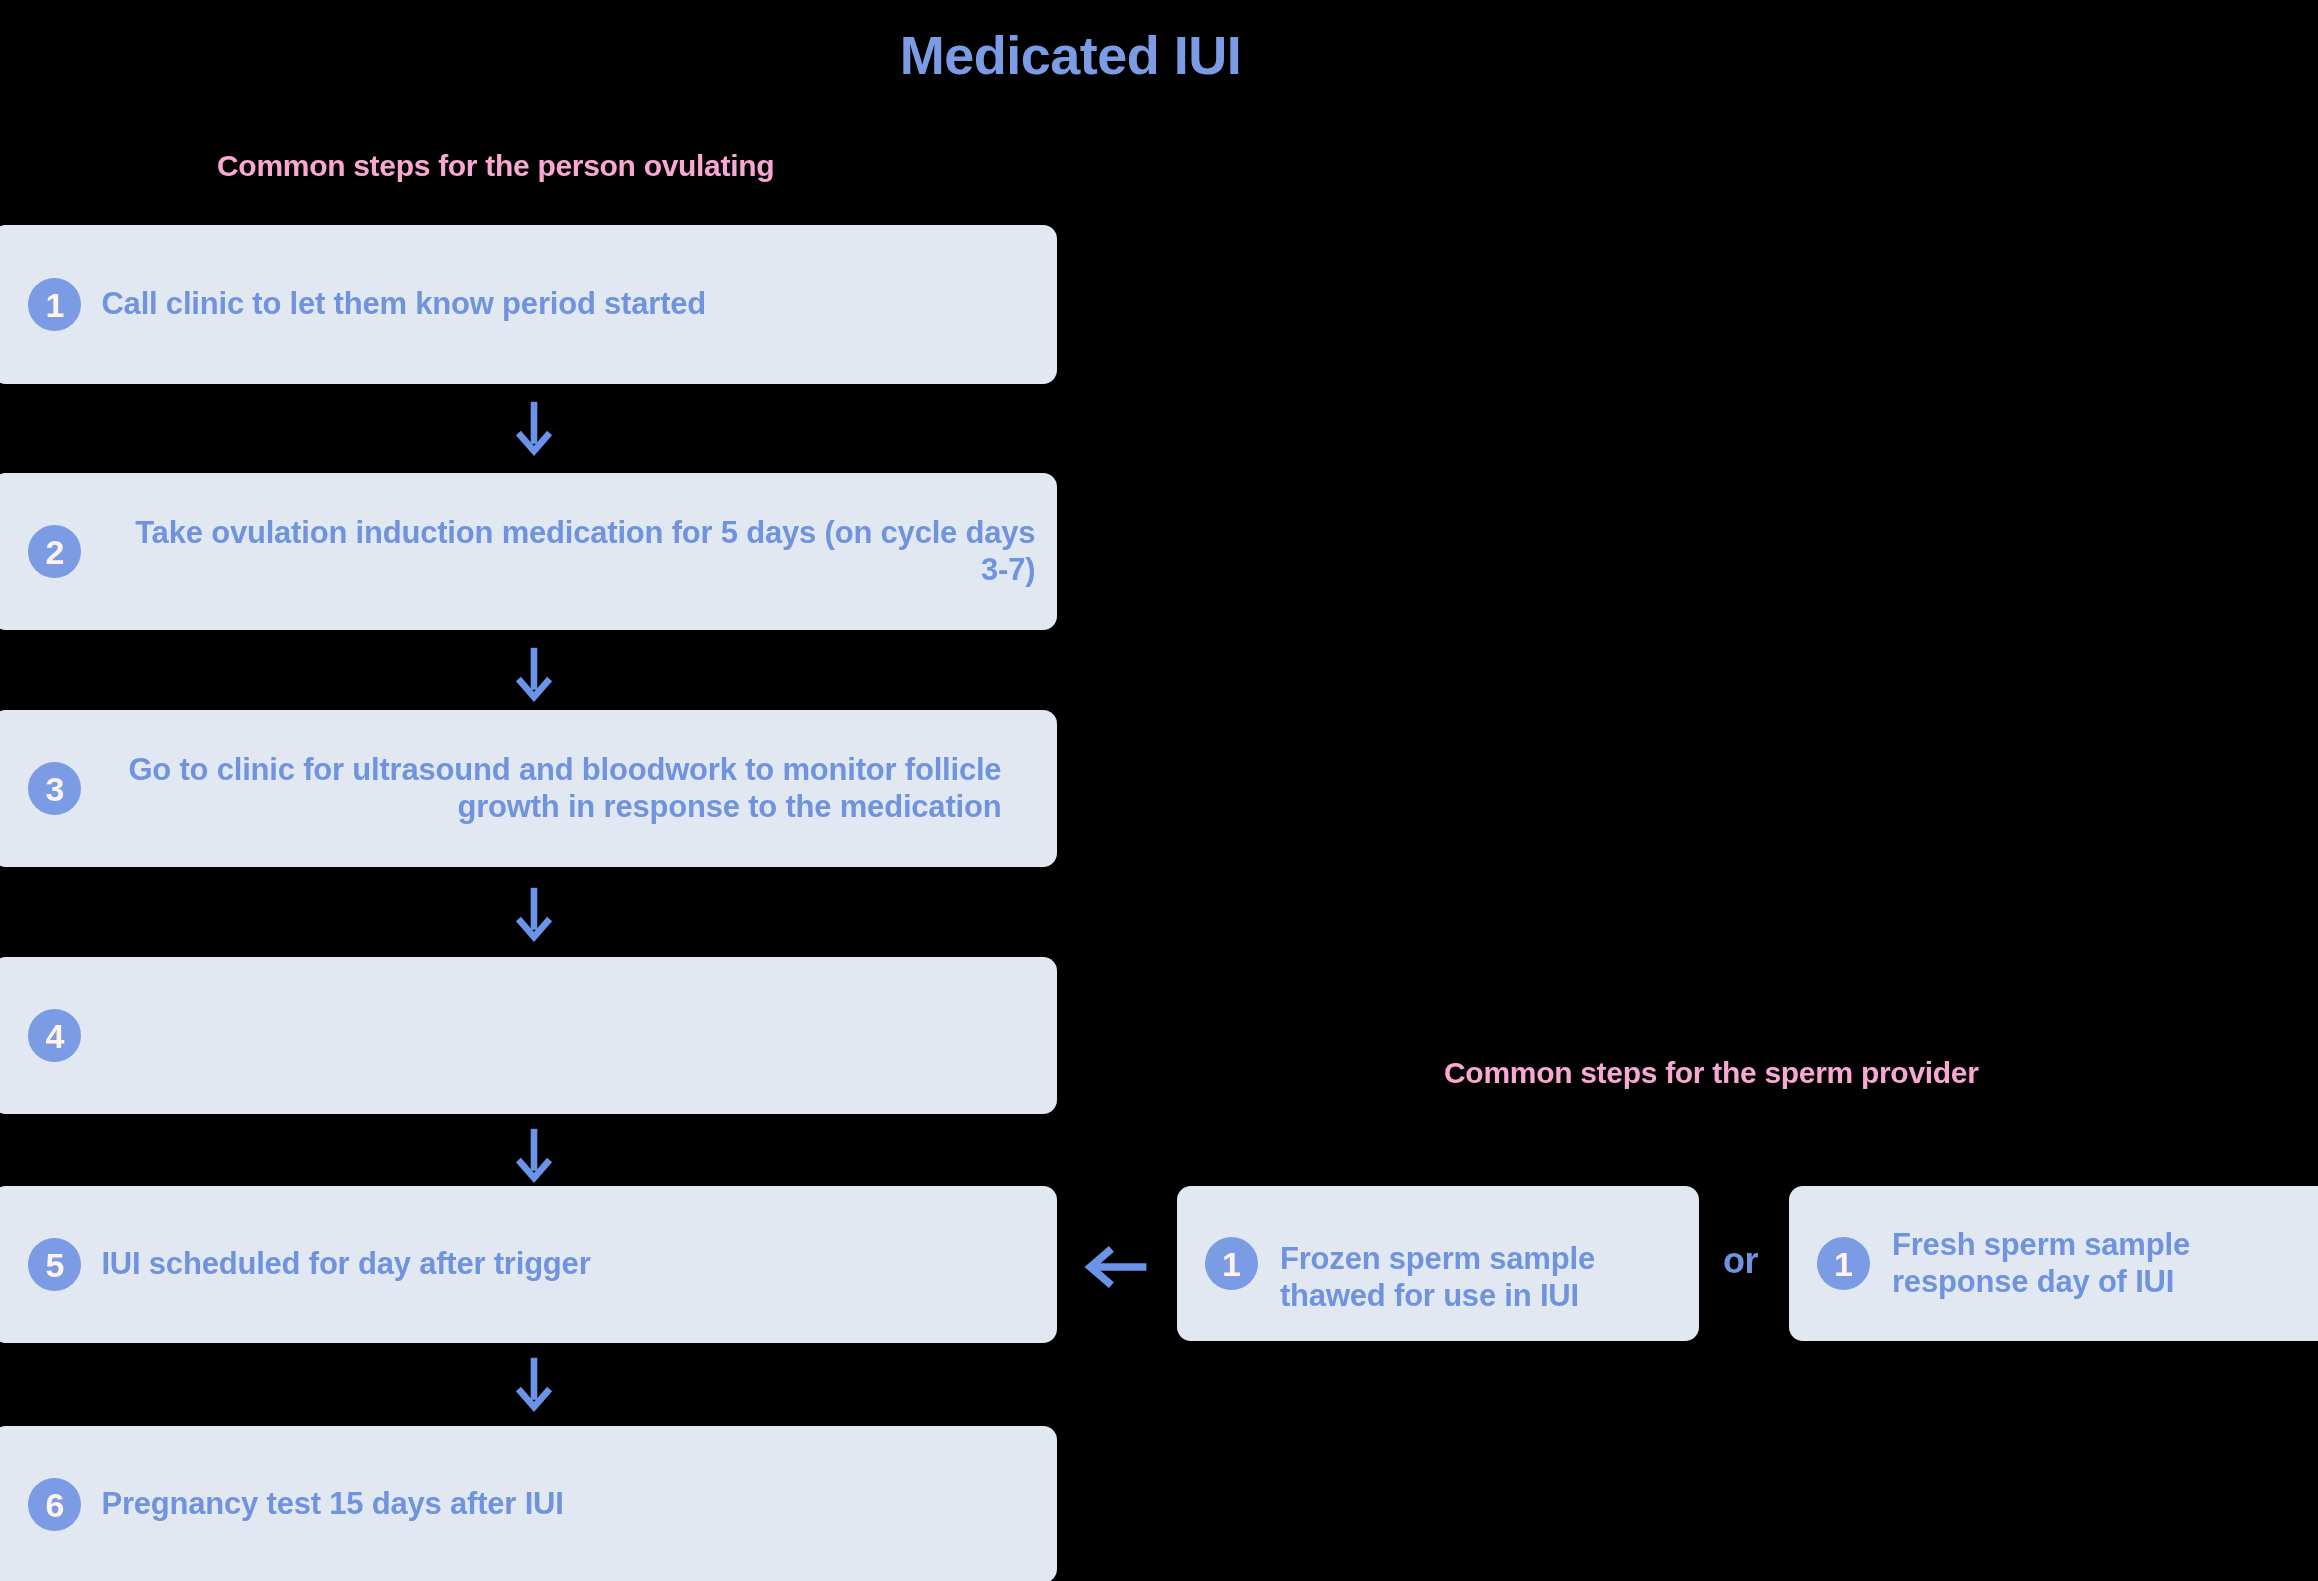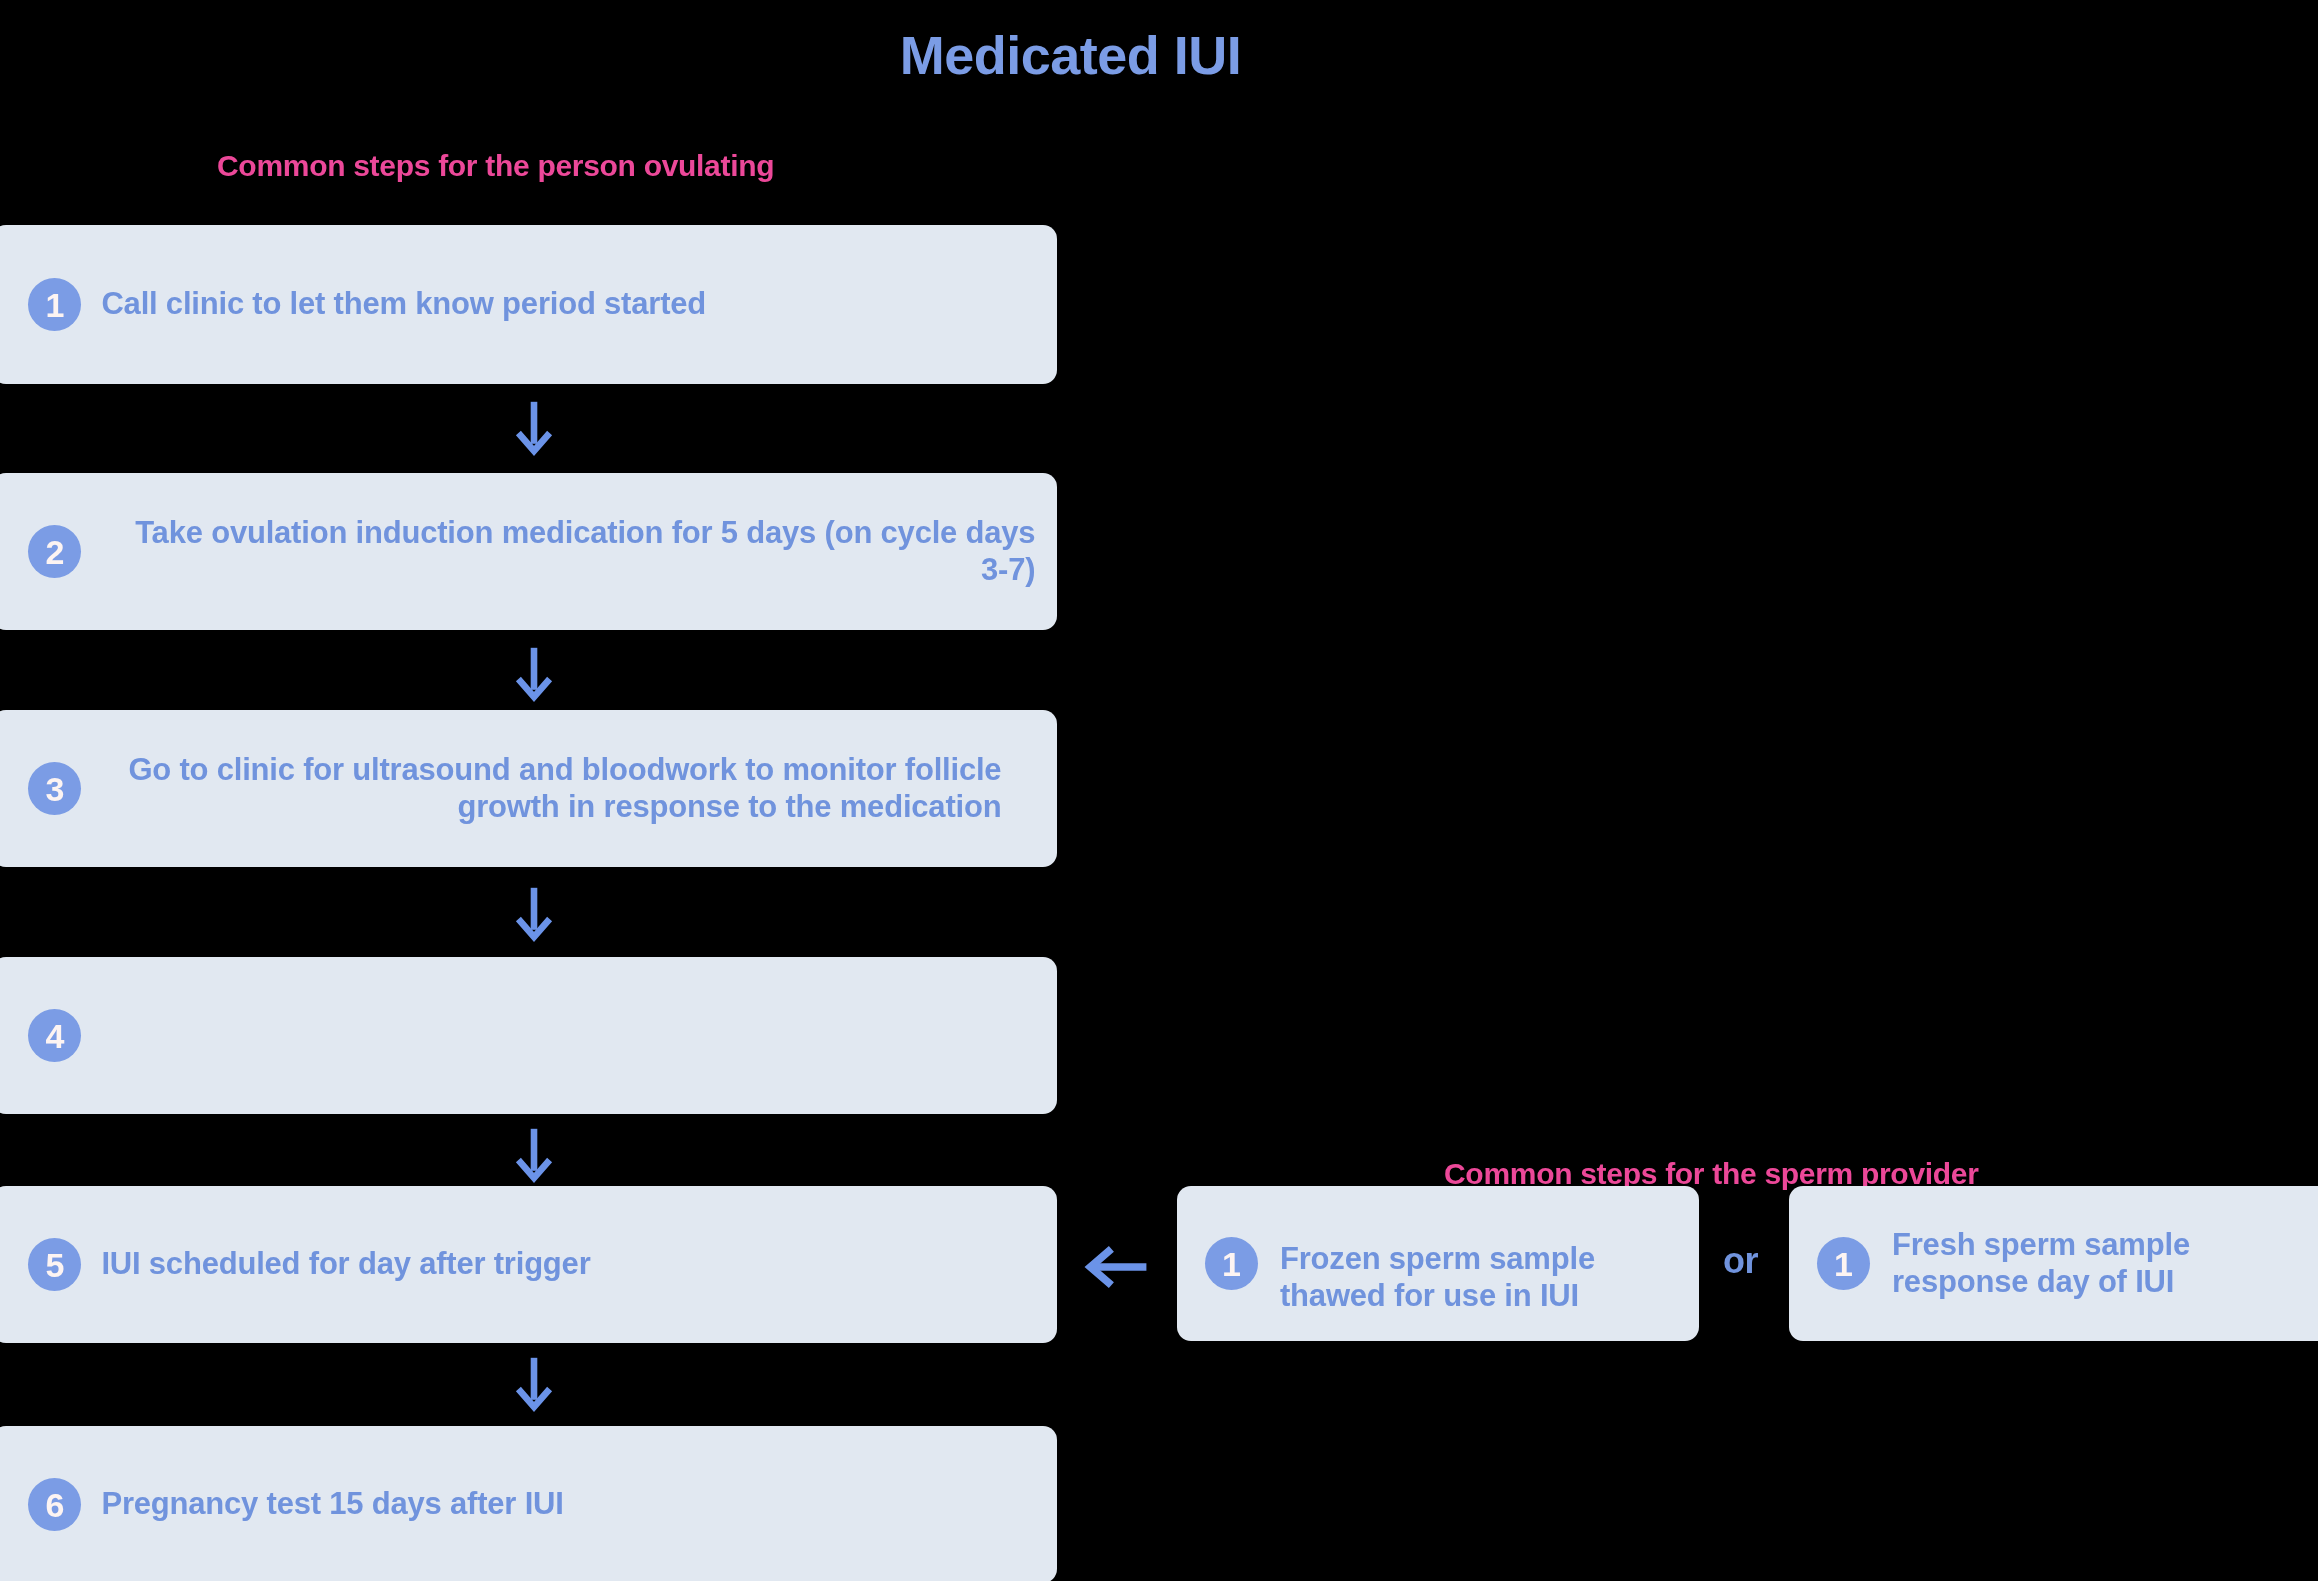--- a/index.html
+++ b/index.html
@@ -21,26 +21,26 @@
     font-size: 54px;
     font-weight: bold;
     color: #7b9ce5;
     letter-spacing: -0.5px;
     line-height: 1.1;
   }
   .section-heading {
     position: absolute;
     font-size: 30px;
     font-weight: bold;
-    color: #ec4899;
+    color: #f9a8d4;
     white-space: nowrap;
     letter-spacing: -0.3px;
   }
   #heading-ovulating { left: 217px; top: 149px; }
-  #heading-sperm     { left: 1444px; top: 1157px; }
+  #heading-sperm     { left: 1444px; top: 1056px; }
 
   
   .card {
     position: absolute;
     background: #e1e8f1;
     border-radius: 14px;
     display: flex;
     align-items: center;
   }
   .left-col .card { left: -7.6px; width: 1065px; }

